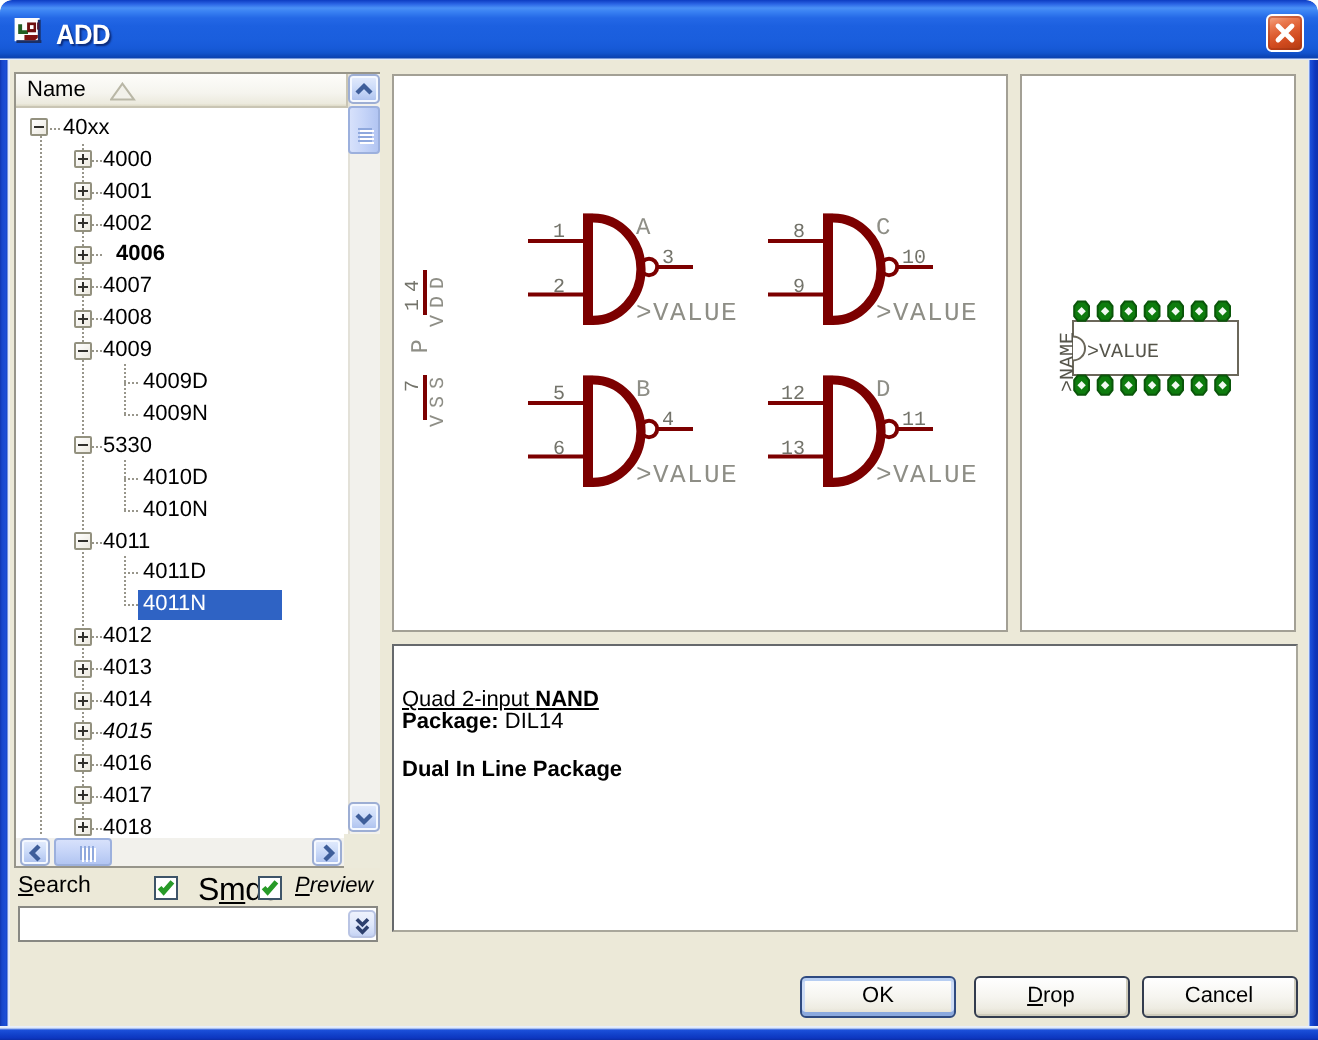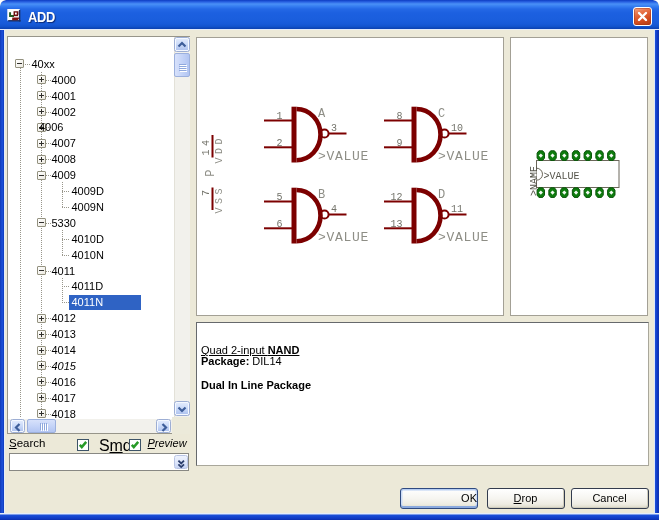--- a/index.html
+++ b/index.html
@@ -91,20 +91,26 @@
   </svg>
   <div id="tbt">ADD</div>
   <div id="close"><svg width="17" height="17" viewBox="0 0 17 17">
     <path d="M5 5 L12 12 M12 5 L5 12" stroke="#fff" stroke-width="2.4" stroke-linecap="round"></path>
       </svg></div>
   <div id="bl"></div>
     <div id="br"></div>
     <div id="bb"></div>
 
   <div id="treep"></div>
+  <div id="thead">
+      <span>Name</span>
+   <svg style="position:absolute;left:47px;top:3.5px" width="13" height="10" viewBox="0 0 13 10">
+    <polygon points="6.2,0.8 12,8.8 0.5,8.8" fill="#f2f1ea" stroke="#b9b7a6" stroke-width="1"></polygon>
+      </svg>
+  </div>
   <div id="tree">
 <div class="vdot" style="left:10.5px;top:14.3px;height:349.3px;"></div>
 <div class="vdot" style="left:32.0px;top:17.8px;height:341.8px;"></div>
 <div class="vdot" style="left:52.5px;top:128.1px;height:24.8px;"></div>
 <div class="vdot" style="left:52.5px;top:175.8px;height:24.8px;"></div>
 <div class="vdot" style="left:52.5px;top:223.5px;height:24.8px;"></div>
 <div class="hdot" style="left:15.5px;top:9.8px;width:5.5px;"></div>
 <div class="hdot" style="left:37.0px;top:25.7px;width:4.5px;"></div>
 <div class="hdot" style="left:37.0px;top:41.6px;width:4.5px;"></div>
 <div class="hdot" style="left:37.0px;top:57.5px;width:4.5px;"></div>
@@ -188,21 +194,21 @@
         <i class="v"></i>
       </div>
 <div class="pm" style="left:27.5px;top:355.1px;">
         <i class="h"></i>
         <i class="v"></i>
       </div>
 <div class="trow" style="left:22.5px;top:1.8px;">40xx</div>
 <div class="trow" style="left:42.5px;top:17.7px;">4000</div>
 <div class="trow" style="left:42.5px;top:33.6px;">4001</div>
 <div class="trow" style="left:42.5px;top:49.5px;">4002</div>
-<div class="trow" style="left:30px;top:65.4px;">4006</div>
+<div class="trow" style="left:49px;top:65.4px;font-weight:bold;">4006</div>
 <div class="trow" style="left:42.5px;top:81.3px;">4007</div>
 <div class="trow" style="left:42.5px;top:97.2px;">4008</div>
 <div class="trow" style="left:42.5px;top:113.1px;">4009</div>
 <div class="trow" style="left:62.5px;top:129.0px;text-align:center;">4009D</div>
 <div class="trow" style="left:62.5px;top:144.9px;">4009N</div>
 <div class="trow" style="left:42.5px;top:160.8px;">5330</div>
 <div class="trow" style="left:62.5px;top:176.7px;">4010D</div>
 <div class="trow" style="left:62.5px;top:192.6px;">4010N</div>
 <div class="trow" style="left:42.5px;top:208.5px;">4011</div>
 <div class="trow" style="left:62.5px;top:224.4px;">4011D</div>
@@ -392,16 +398,16 @@
 
   <div id="combo">
       <div id="cbtn">
     <svg width="13" height="12" viewBox="0 0 13 12">
           <path d="M3.4 2.6 L6.2 5.4 L9 2.6" stroke="#2c3f6e" stroke-width="1.8" fill="none"></path>
     <path d="M3.4 6.3 L6.2 9.1 L9 6.3" stroke="#2c3f6e" stroke-width="1.8" fill="none"></path>
         </svg>
   </div>
     </div>
 
-  <div class="btn" id="okbtn" style="left:400px;top:487.5px;text-align:right;">OK</div>
+  <div class="btn" id="okbtn" style="left:400px;top:487.5px;">OK</div>
   <div class="btn" style="left:486.5px;top:488px;text-align:center;"><u>D</u>rop</div>
   <div class="btn" style="left:570.5px;top:488px;">Cancel</div>
 </div>
 
 </body></html>

